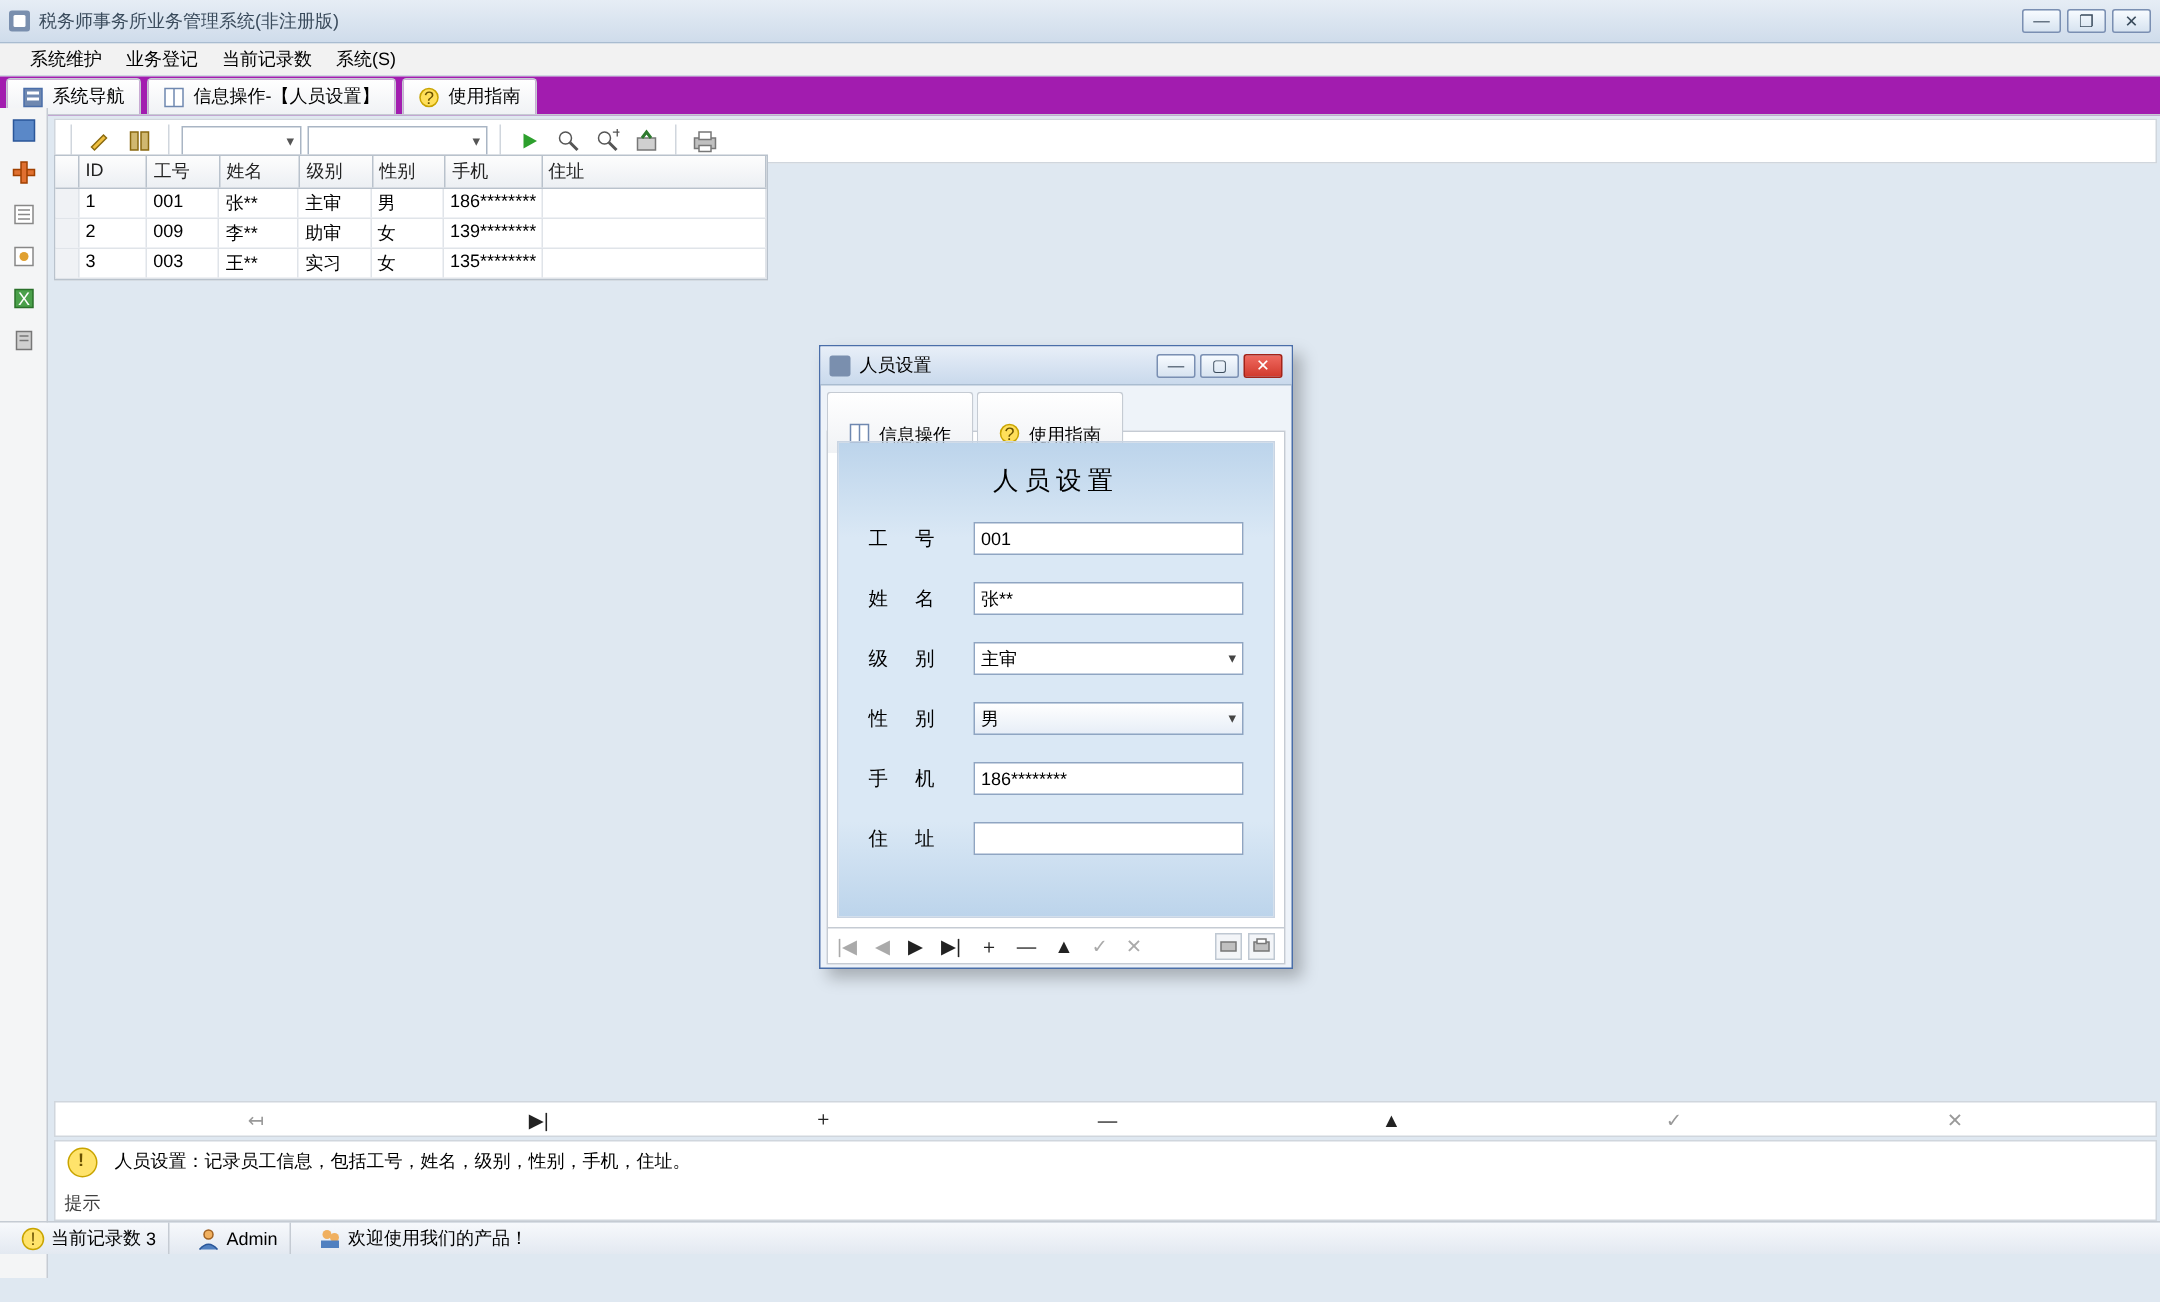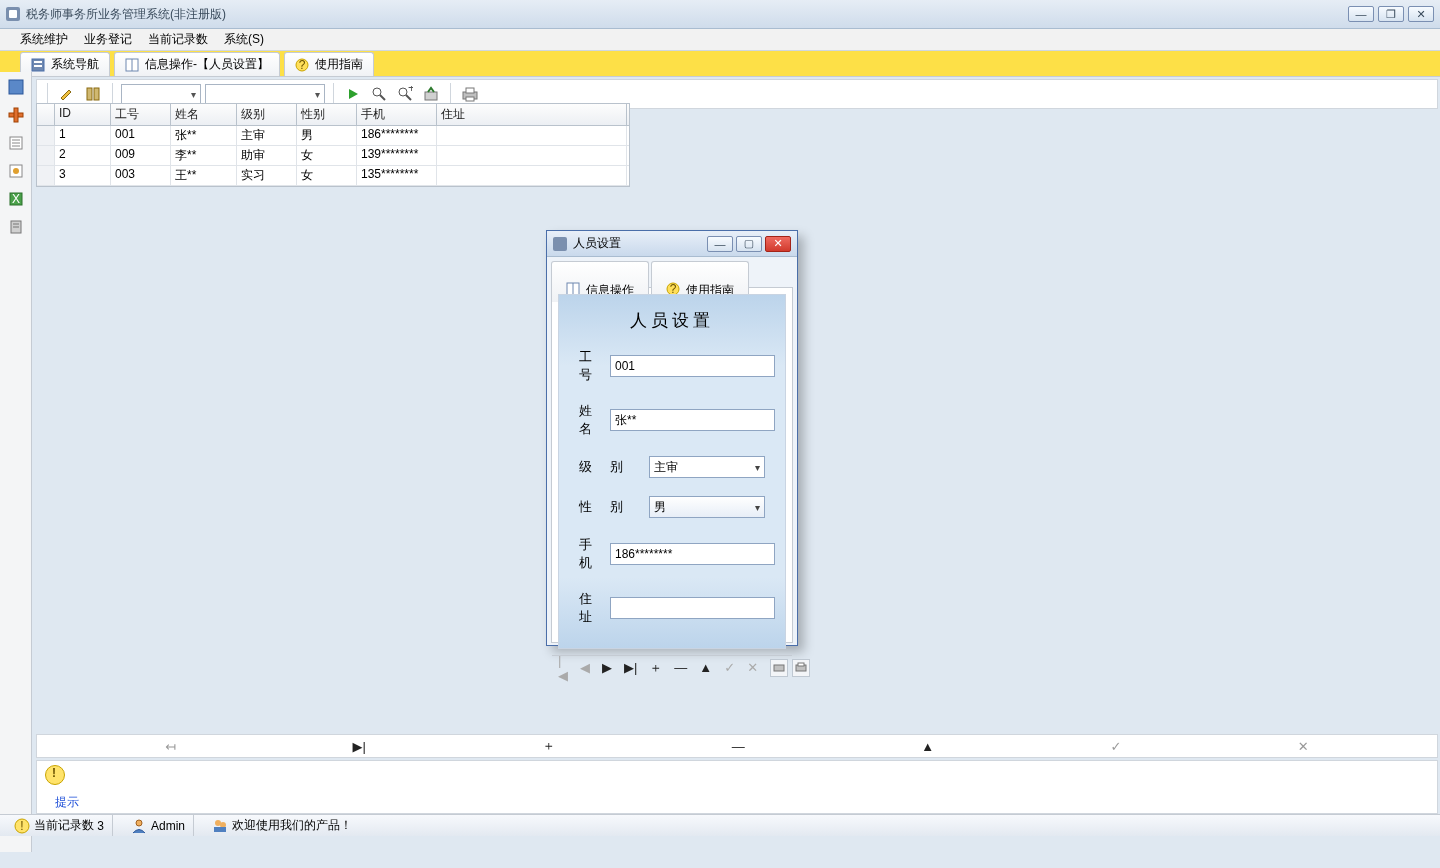--- a/index.html
+++ b/index.html
@@ -11,64 +11,64 @@
 .titlebar .appicon::after { content:""; position:absolute; inset:3px; background:#fff; border-radius:1px;}
 .titlebar .title { color:#3a4b5c; }
 .titlebar .winbtns { margin-left:auto; display:flex; gap:4px; }
 .winbtn { width:26px; height:16px; border:1px solid #7a8fb2; background:linear-gradient(#f7fbff,#d7e3f0); display:flex; align-items:center; justify-content:center; color:#3a4b5c; font-size:11px; cursor:pointer; border-radius:2px;}
 
 
 .menubar { height:22px; background:#f2f2f2; display:flex; align-items:center; padding:0 12px; border-bottom:1px solid #cfd7e0; }
 .menubar span { padding:2px 8px; cursor:pointer; }
 
 
-.doctabs { height:26px; background:#fde047; display:flex; align-items:flex-end; padding:0 20px; border-bottom:1px solid #c5cbd3; gap:4px;text-align:right;}
+.doctabs { height:26px; background:#a21caf; display:flex; align-items:flex-end; padding:0 4px; border-bottom:1px solid #c5cbd3; gap:4px;text-align:right;}
 .doctab { height:24px; background:linear-gradient(#fff,#f0f2f5); border:1px solid #c5cbd3; border-bottom:none; border-radius:3px 3px 0 0; display:flex; align-items:center; padding:0 10px; gap:6px; cursor:pointer;}
 .doctab .smicon { width:14px;height:14px; display:inline-block; }
 
 
 .toolbar { height:30px; background:#fff; border:1px solid #d0d6dd; margin:2px 2px 2px 36px; display:flex; align-items:center; padding:0 6px; gap:4px; }
 .tbtn { width:22px; height:22px; display:flex; align-items:center; justify-content:center; cursor:pointer; border-radius:2px; }
 .tcombo { height:20px; border:1px solid #a9b5c4; background:#fff; display:flex; align-items:center; padding:0 4px; min-width:80px; position:relative;}
 .tcombo::after { content:"▾"; position:absolute; right:4px; color:#555; font-size:10px;}
 .sep { width:1px; height:22px; background:#d0d6dd; margin:0 4px;}
 
 
 .sidebar { position:absolute; left:0; top:72px; width:32px; height:780px; background:#f4f5f6; border-right:1px solid #c5cbd3; display:flex; flex-direction:column; align-items:center; padding-top:6px; gap:10px;}
 .sbtn { width:18px; height:18px; cursor:pointer; display:flex; align-items:center; justify-content:center; }
 
 
-.gridwrap { position:absolute; left:36px; top:103px; width:594px; border:1px solid #b9c2cc; background:#fff;}
+.gridwrap { position:absolute; left:36px; top:103px; width:476px; border:1px solid #b9c2cc; background:#fff;}
 .ghead { display:flex; background:linear-gradient(#fdfdfd,#eceff3); border-bottom:1px solid #b9c2cc; }
 .ghead div { border-right:1px solid #b9c2cc; padding:2px 4px; font-size:12px; color:#222; }
 .ghead div:first-child { width:18px; }
 .grow { display:flex; border-bottom:1px solid #e0e4e9; }
 .grow div { border-right:1px solid #e0e4e9; padding:1px 4px; font-size:12px; }
 .grow div:first-child { width:18px; background:#f0f2f5; color:#555;}
 .c-id{width:56px;} .c-gh{width:60px;} .c-xm{width:66px;} .c-jb{width:60px;} .c-xb{width:60px;} .c-sj{width:80px;} .c-dz{width:190px;}
 .gridwrap .grow:first-of-type div:first-child::before { content:"▶"; color:#777; font-size:10px;}
 
 
 .mainnav { position:absolute; left:36px; right:2px; top:734px; height:24px; background:#fff; border:1px solid #d0d6dd; display:flex; align-items:center; justify-content:space-around; padding:0 40px;}
 .navglyph { color:#999; cursor:pointer; font-size:13px; }
 .navglyph.active { color:#222; }
 
 
 .tiprow { position:absolute; left:36px; right:2px; top:760px; height:54px; background:#fff; border:1px solid #d0d6dd; padding:4px 8px;}
-.tiprow .tiptitle { position:absolute; left:18px; bottom:2px; color:#1d4ed8;}
+.tiprow .tiptitle { position:absolute; left:6px; bottom:2px; color:#404040;}
 .tipicon { width:20px; height:20px; background:#ffe36b; border:1px solid #c9a400; border-radius:50%; display:inline-block; vertical-align:middle; position:relative; margin-right:8px;}
 .tipicon::after { content:"!"; position:absolute; left:6px; top:0; font-weight:bold; color:#6a5200;}
 
 
 .statusbar { position:absolute; left:0; bottom:32px; right:0; height:22px; background:linear-gradient(#f7f9fc,#e3e9f1); border-top:1px solid #c5cbd3; display:flex; align-items:center; padding:0 6px; gap:10px;}
 .statusbar .sicon { width:16px; height:16px; display:inline-block; margin-right:4px; vertical-align:middle;}
 .statusbar .sect { display:flex; align-items:center; padding:0 8px; border-right:1px solid #c5cbd3; height:100%;}
 
 
-.dialog { position:absolute; left:546px; top:230px; width:252px; height:416px; border:1px solid #4a6ea9; background:#eef3f9; box-shadow: 6px 6px 10px rgba(0,0,0,0.25); }
+.dialog { position:absolute; left:546px; top:230px; width:316px; height:416px; border:1px solid #4a6ea9; background:#eef3f9; box-shadow: 6px 6px 10px rgba(0,0,0,0.25); }
 .dialog .dlgtitle { height:26px; background:linear-gradient(#e8eff8,#c9d9ec); display:flex; align-items:center; padding:0 6px; border-bottom:1px solid #a9bcd0;}
 .dialog .dlgtitle .dicon { width:14px;height:14px; background:#7a8fae; border-radius:2px; margin-right:6px;}
 .dialog .dlgtitle .dbtns { margin-left:auto; display:flex; gap:3px;}
 .dtab { height:26px; display:flex; margin:4px 4px 0 4px; }
 .dtab .dtabbtn { padding:20px 14px; border:1px solid #c5cbd3; border-bottom:none; background:linear-gradient(#fff,#f0f2f5); border-radius:3px 3px 0 0; display:flex; align-items:flex-start; gap:6px; cursor:pointer;}
 .dtab .dtabbtn+.dtabbtn { margin-left:2px; }
 .dlgbody { margin:0 4px 4px 4px; border:1px solid #c5cbd3; background:#fff; height:356px; display:flex; flex-direction:column;}
 .dlginner { margin:6px; flex:1; border:1px solid #c9d4e2; background:linear-gradient(#bcd4eb,#dae8f5 20%,#dae8f5 80%,#bcd4eb); padding:14px 20px 4px 20px; position:relative;}
 .dlginner h3 { text-align:center; font-size:17px; font-weight:normal; margin-bottom:16px; letter-spacing:4px;}
 .frow { display:flex; align-items:center; margin-bottom:18px;}
@@ -279,20 +279,21 @@
   <span class="navglyph active">▶|</span>
   <span class="navglyph active">＋</span>
   <span class="navglyph active">—</span>
   <span class="navglyph active">▲</span>
   <span class="navglyph">✓</span>
   <span class="navglyph">✕</span>
 </div>
 
 <div class="tiprow">
   <span class="tipicon"></span>
+  <span>人员设置：记录员工信息，包括工号，姓名，级别，性别，手机，住址。</span>
   <div class="tiptitle">提示</div>
 </div>
 
 <div class="statusbar">
   <div class="sect">
     <span class="sicon"><svg width="16" height="16">
           <circle cx="8" cy="8" r="7" fill="#ffe36b" stroke="#c9a400"></circle>
           <text x="8" y="12" text-anchor="middle" font-size="11" fill="#6a5200">!</text>
         </svg></span>
     <span>当前记录数</span>&nbsp;<span>3</span>

